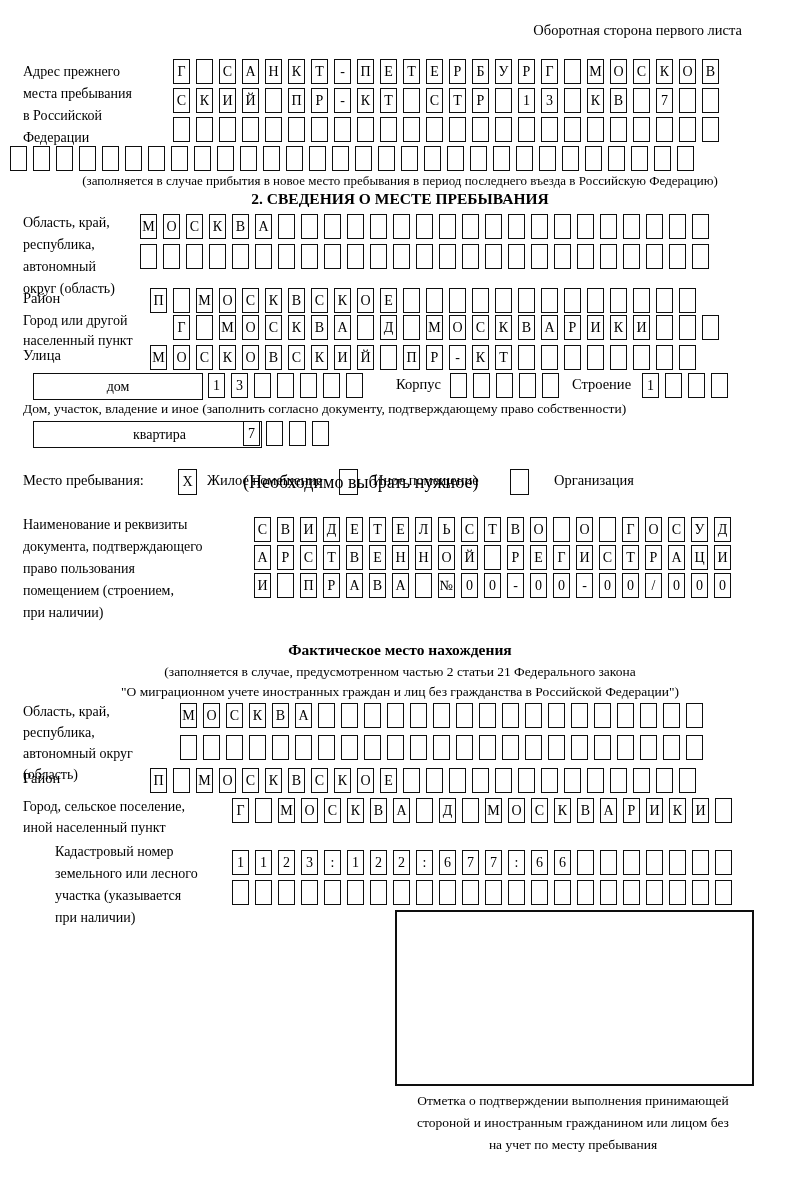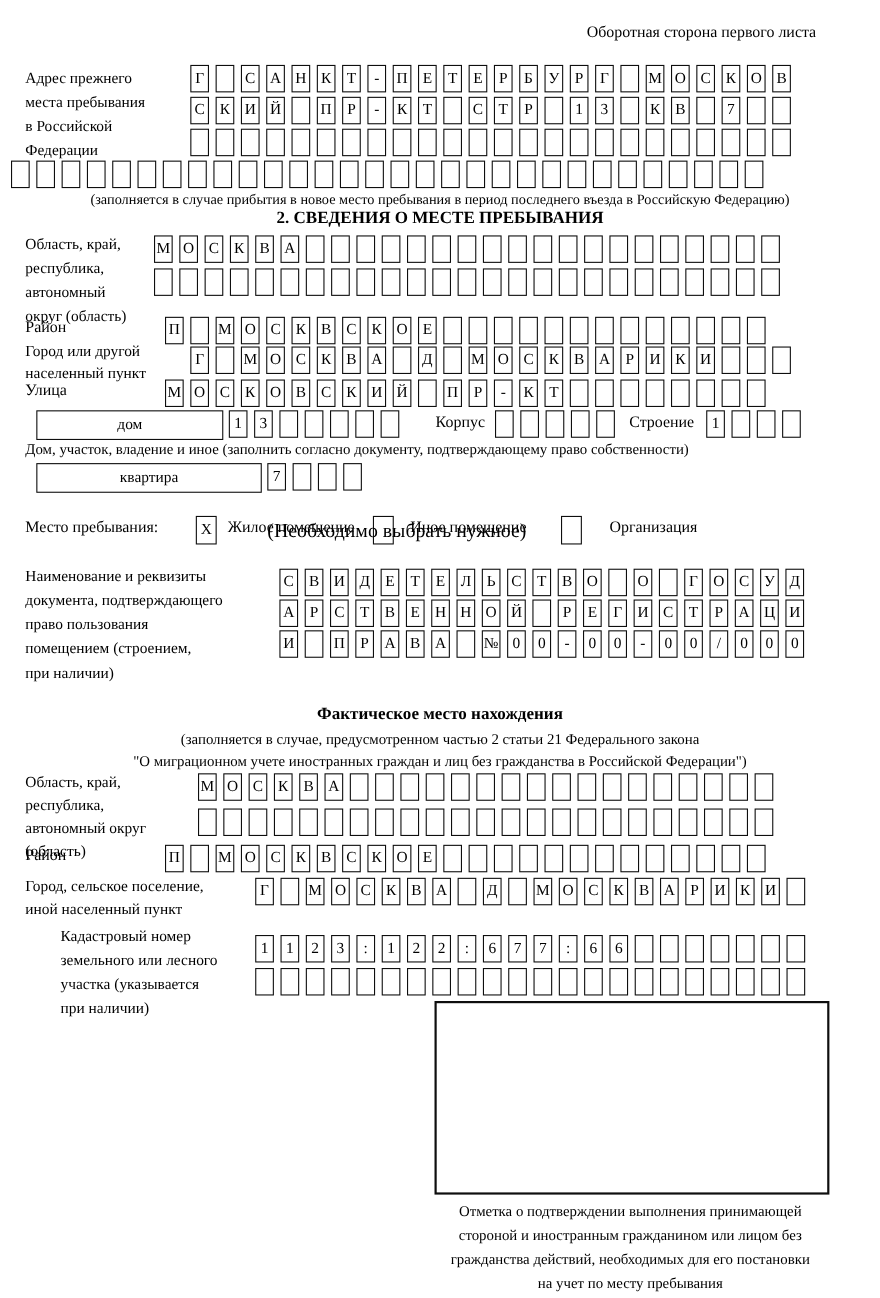--- a/index.html
+++ b/index.html
@@ -320,21 +320,21 @@
     </div>
   <div class="inline-lab" style="left:572px;top:376px;">Строение</div>
   <div class="cells" style="left:642px;top:373px;">
       <span class="cell">1</span>
       <span class="cell"></span>
       <span class="cell"></span>
       <span class="cell"></span>
     </div>
   <div class="lcap" style="top:401px;">Дом, участок, владение и иное (заполнить согласно документу, подтверждающему право собственности)</div>
 
-  <div class="wbox" style="left:33px;top:421px;width:203px;">квартира</div>
+  <div class="wbox" style="left:33px;top:421px;width:203px;padding-left:24px;">квартира</div>
   <div class="cells" style="left:243px;top:421px;">
       <span class="cell">7</span>
       <span class="cell"></span>
       <span class="cell"></span>
       <span class="cell"></span>
     </div>
 
   <div class="inline-lab" style="left:23px;top:472px;">Место пребывания:</div>
   <div class="chk" style="left:178px;top:469px;">X</div>
   <div class="inline-lab" style="left:207px;top:472px;">Жилое помещение</div>
@@ -591,17 +591,16 @@
       <span class="cell"></span>
       <span class="cell"></span>
       <span class="cell"></span>
       <span class="cell"></span>
     </div>
 
   <div class="markbox"></div>
   <div class="markcap">
     <span>Отметка о подтверждении выполнения принимающей</span>
     <span>стороной и иностранным гражданином или лицом без</span>
-    <span>гражданства действий, необходимых для его постановки</span>
     <span>на учет по месту пребывания</span>
   </div>
 
 </div>
 
 </body></html>

